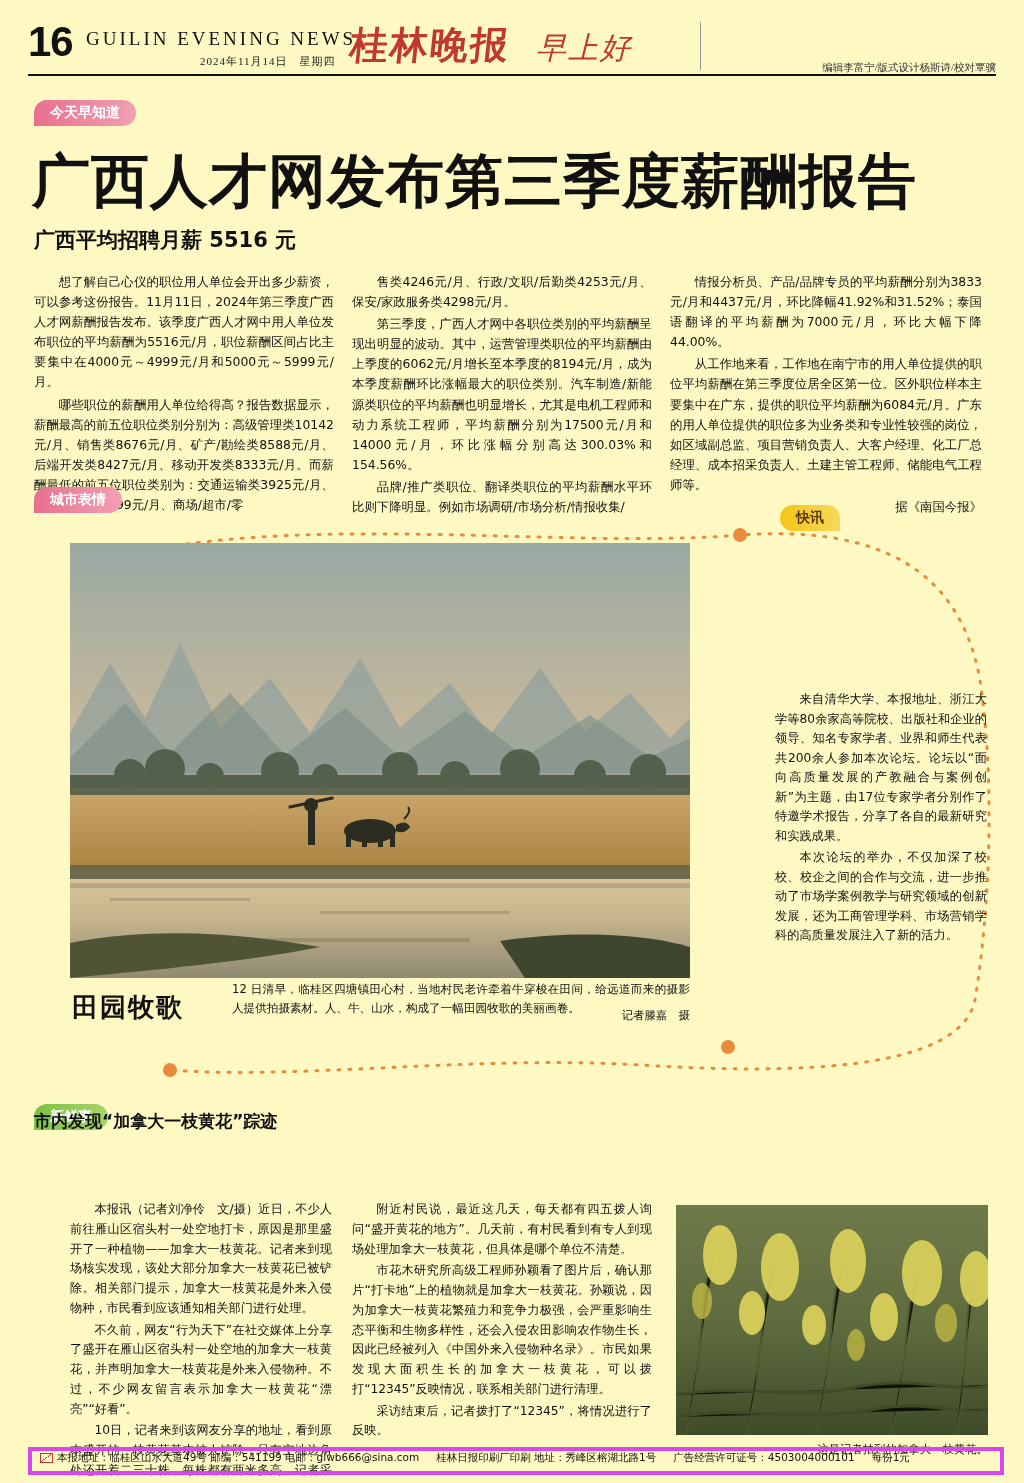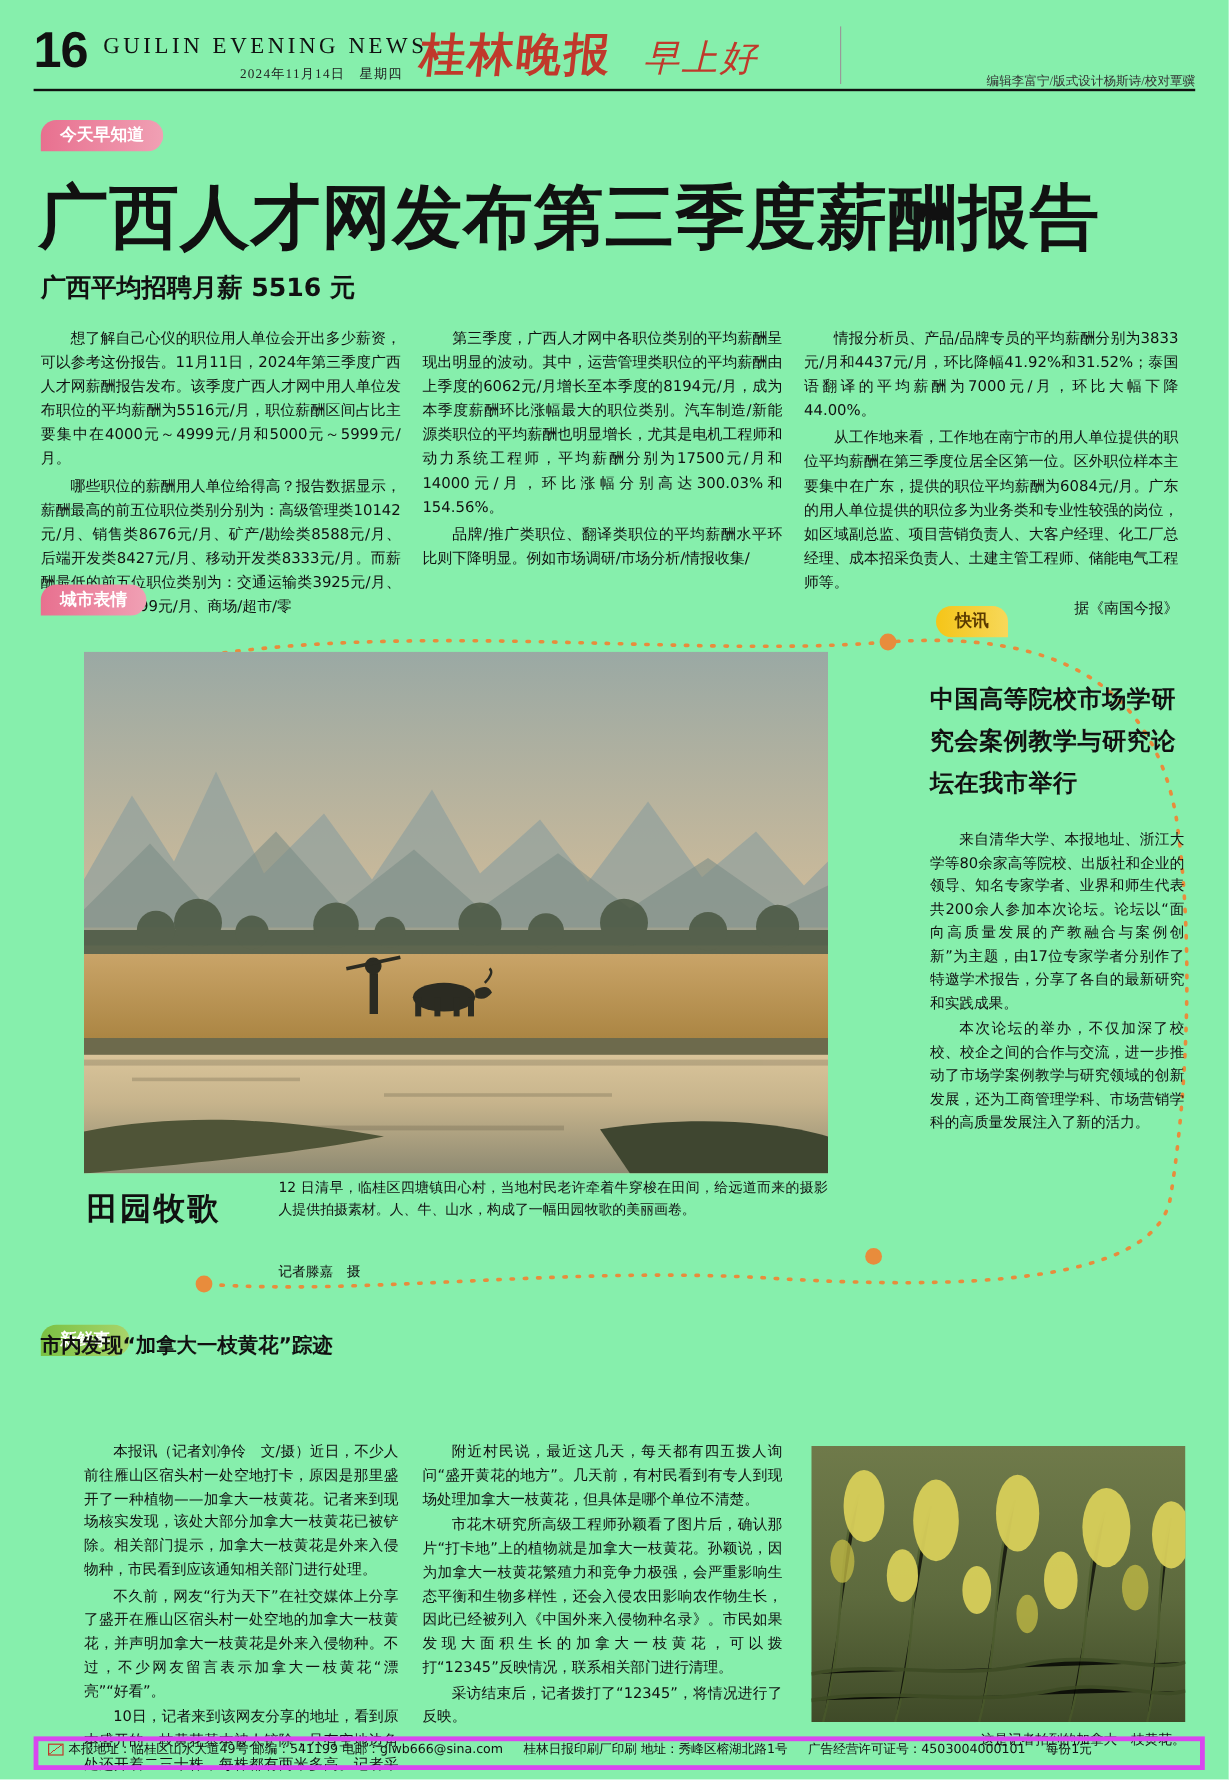--- a/index.html
+++ b/index.html
@@ -1,17 +1,17 @@
 <!DOCTYPE html>
 <html><head>
 <meta charset="utf-8">
 <style>
   html,body{margin:0;padding:0;background:#fff;}
   body{width:1024px;height:1483px;position:relative;font-family:"Liberation Serif",serif;color:#111;}
-  .page{position:absolute;inset:0;background:#86efac;}
+  .page{position:absolute;inset:0;background:#fef9c3;}
 
   
   .masthead{position:absolute;left:28px;top:22px;width:968px;height:52px;border-bottom:2px solid #111;}
   .pagenum{position:absolute;left:0;top:-4px;font-size:42px;font-weight:bold;font-family:"Liberation Sans",sans-serif;letter-spacing:-1px;}
   .paper-en{position:absolute;left:58px;top:6px;font-size:19px;letter-spacing:3px;font-family:"Liberation Serif",serif;}
   .paper-date{position:absolute;left:172px;top:32px;font-size:11px;color:#222;letter-spacing:1px;}
   .paper-cn{position:absolute;left:322px;top:-2px;font-size:38px;font-weight:bold;color:#c0392b;letter-spacing:2px;font-family:"DejaVu Sans",sans-serif;transform:skewX(-6deg);}
   .paper-slogan{position:absolute;left:508px;top:6px;font-size:30px;color:#c0392b;font-family:"DejaVu Serif",serif;font-style:italic;letter-spacing:2px;}
   .vline{position:absolute;left:672px;top:0;width:1px;height:48px;background:#999;}
   .credits{position:absolute;right:0;top:28px;font-size:10.5px;color:#333;margin-top:11px;}
@@ -29,21 +29,21 @@
   .subhead{position:absolute;left:34px;top:226px;font-size:21px;font-weight:bold;font-family:"DejaVu Sans",sans-serif;}
 
   
   .col{position:absolute;font-size:12.4px;line-height:1.62;text-align:justify;color:#111;font-family:"DejaVu Sans",sans-serif;}
   .col p{margin:0 0 2px 0;text-indent:2em;}
 
   
   .photo-wrap{position:absolute;left:70px;top:543px;width:620px;height:435px;overflow:hidden;}
   .photo-cap-title{position:absolute;left:72px;top:990px;font-size:26px;font-weight:bold;font-family:"DejaVu Sans",sans-serif;letter-spacing:2px;}
   .photo-cap{position:absolute;left:232px;top:980px;width:458px;font-size:11.6px;line-height:1.6;text-align:justify;font-family:"DejaVu Sans",sans-serif;}
-  .photo-credit{position:absolute;left:232px;top:1052px;width:458px;text-align:left;font-size:11.4px;font-family:"DejaVu Sans",sans-serif;}
+  .photo-credit{position:absolute;left:232px;top:1008px;width:458px;text-align:right;font-size:11.4px;font-family:"DejaVu Sans",sans-serif;}
 
   
   .side-title{position:absolute;left:775px;top:565px;width:215px;font-size:20px;font-weight:bold;line-height:1.75;
               font-family:"DejaVu Sans",sans-serif;letter-spacing:0.5px;}
   .side-body{position:absolute;left:775px;top:690px;width:212px;font-size:12.2px;line-height:1.6;text-align:justify;font-family:"DejaVu Sans",sans-serif;}
   .side-body p{margin:0 0 2px;text-indent:2em;}
 
   
   .sec2-kicker{position:absolute;left:34px;top:1110px;font-size:17px;font-weight:bold;font-family:"DejaVu Sans",sans-serif;}
   .sec2-head{position:absolute;left:32px;top:1142px;font-size:31px;font-weight:bold;font-family:"DejaVu Sans",sans-serif;letter-spacing:0.5px;}
@@ -90,20 +90,21 @@
   <div class="tag pink" style="left:34px;top:100px;">今天早知道</div>
 
   <div class="headline">广西人才网发布第三季度薪酬报告</div>
   <div class="subhead">广西平均招聘月薪 5516 元</div>
 
   <div class="col" style="left:34px;top:272px;width:300px;">
     <p>想了解自己心仪的职位用人单位会开出多少薪资，可以参考这份报告。11月11日，2024年第三季度广西人才网薪酬报告发布。该季度广西人才网中用人单位发布职位的平均薪酬为5516元/月，职位薪酬区间占比主要集中在4000元～4999元/月和5000元～5999元/月。</p>
     <p>哪些职位的薪酬用人单位给得高？报告数据显示，薪酬最高的前五位职位类别分别为：高级管理类10142元/月、销售类8676元/月、矿产/勘绘类8588元/月、后端开发类8427元/月、移动开发类8333元/月。而薪酬最低的前五位职位类别为：交通运输类3925元/月、酒店/旅游类4099元/月、商场/超市/零</p>
   </div>
   <div class="col" style="left:352px;top:272px;width:300px;">
+    <p>售类4246元/月、行政/文职/后勤类4253元/月、保安/家政服务类4298元/月。</p>
     <p>第三季度，广西人才网中各职位类别的平均薪酬呈现出明显的波动。其中，运营管理类职位的平均薪酬由上季度的6062元/月增长至本季度的8194元/月，成为本季度薪酬环比涨幅最大的职位类别。汽车制造/新能源类职位的平均薪酬也明显增长，尤其是电机工程师和动力系统工程师，平均薪酬分别为17500元/月和14000元/月，环比涨幅分别高达300.03%和154.56%。</p>
     <p>品牌/推广类职位、翻译类职位的平均薪酬水平环比则下降明显。例如市场调研/市场分析/情报收集/</p>
   </div>
   <div class="col" style="left:670px;top:272px;width:312px;">
     <p>情报分析员、产品/品牌专员的平均薪酬分别为3833元/月和4437元/月，环比降幅41.92%和31.52%；泰国语翻译的平均薪酬为7000元/月，环比大幅下降44.00%。</p>
     <p>从工作地来看，工作地在南宁市的用人单位提供的职位平均薪酬在第三季度位居全区第一位。区外职位样本主要集中在广东，提供的职位平均薪酬为6084元/月。广东的用人单位提供的职位多为业务类和专业性较强的岗位，如区域副总监、项目营销负责人、大客户经理、化工厂总经理、成本招采负责人、土建主管工程师、储能电气工程师等。</p>
     <p style="text-indent:0;text-align:right;margin-top:2px;">据《南国今报》</p>
   </div>
 
   <div class="tag pink" style="left:34px;top:487px;">城市表情</div>
@@ -179,21 +180,20 @@
         <rect x="218" y="258" width="46" height="3" transform="rotate(-12 241 259)"></rect>
       </g>
     </svg>
   </div>
 
   <div class="photo-cap-title">田园牧歌</div>
   <div class="photo-cap">12 日清早，临桂区四塘镇田心村，当地村民老许牵着牛穿梭在田间，给远道而来的摄影人提供拍摄素材。人、牛、山水，构成了一幅田园牧歌的美丽画卷。</div>
   <div class="photo-credit">记者滕嘉　摄</div>
 
   <div class="tag yellow" style="left:780px;top:505px;">快讯</div>
-  <div class="side-title">中国高等院校市场学研究会案例教学与研究论坛在我市举行</div>
   <div class="side-body">
     <p>来自清华大学、本报地址、浙江大学等80余家高等院校、出版社和企业的领导、知名专家学者、业界和师生代表共200余人参加本次论坛。论坛以“面向高质量发展的产教融合与案例创新”为主题，由17位专家学者分别作了特邀学术报告，分享了各自的最新研究和实践成果。</p>
     <p>本次论坛的举办，不仅加深了校校、校企之间的合作与交流，进一步推动了市场学案例教学与研究领域的创新发展，还为工商管理学科、市场营销学科的高质量发展注入了新的活力。</p>
   </div>
 
   <div class="tag green" style="left:34px;top:1104px;">新鲜事</div>
 
   <div class="sec2-kicker">市内发现“加拿大一枝黄花”踪迹</div>
 
   <div class="b-col" style="left:70px;top:1200px;width:262px;">

